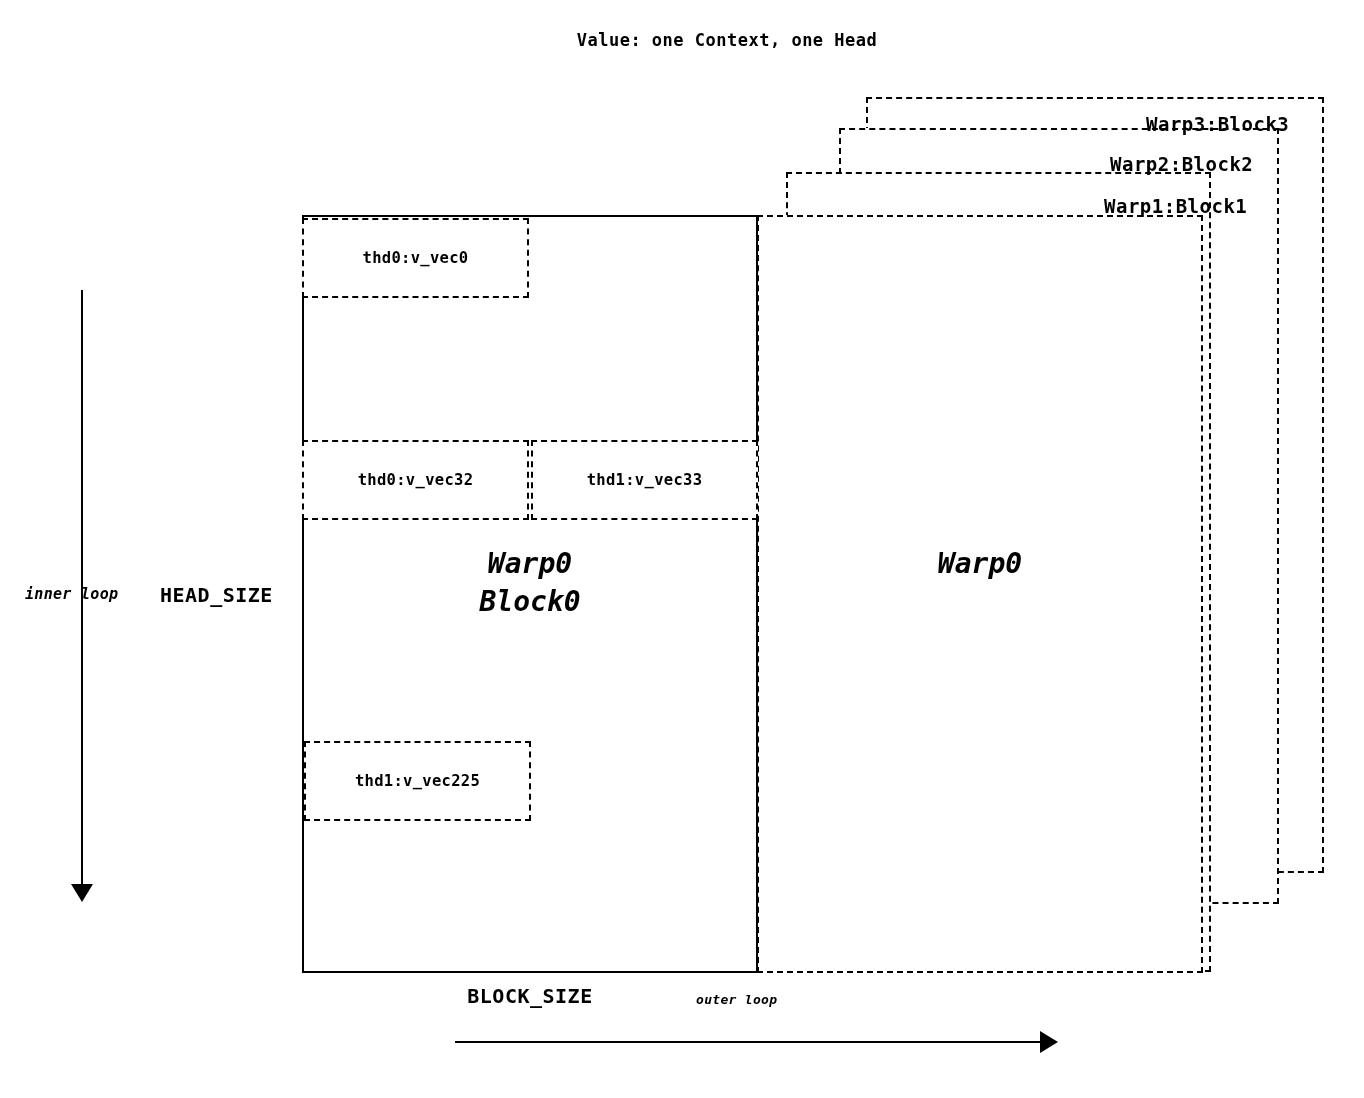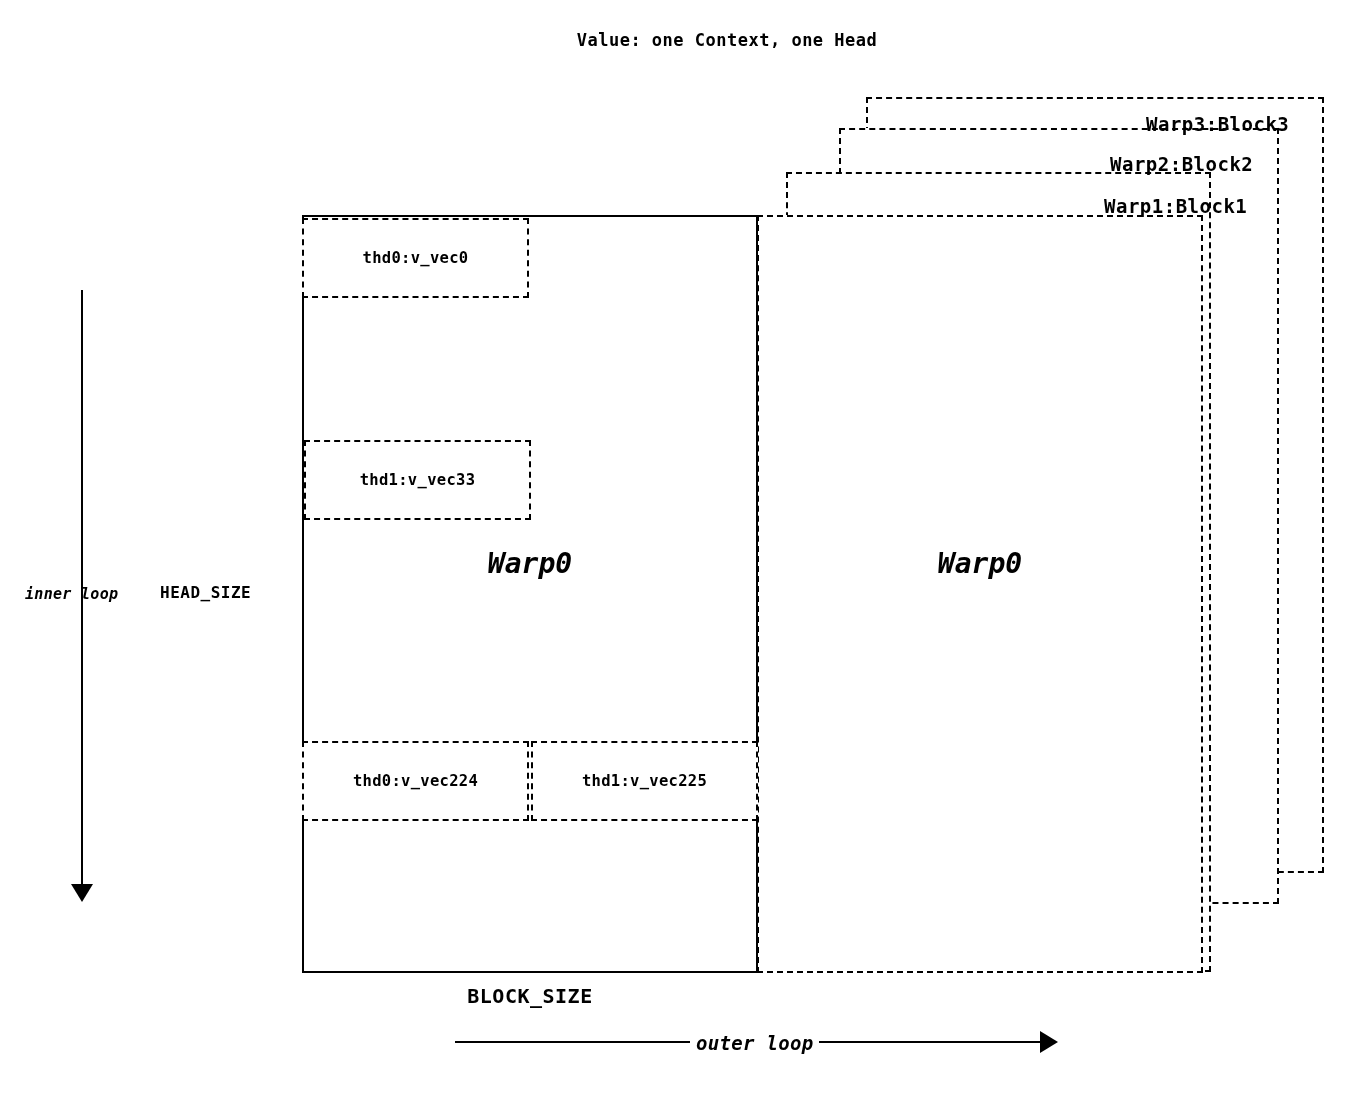--- a/index.html
+++ b/index.html
@@ -141,21 +141,21 @@
     font-size: 15px;
     font-weight: bold;
     font-style: italic;
     letter-spacing: 0.3px;
     z-index: 6;
     white-space: nowrap;
   }
   #head-size {
     position: absolute;
     left: 160px; top: 583px;
-    font-size: 16px;
+    font-size: 20px;
     font-weight: bold;
     letter-spacing: 0.5px;
     z-index: 6;
     white-space: nowrap;
   }
 
   
   #block-size {
     position: absolute;
     left: 302px; top: 984px;
@@ -177,22 +177,22 @@
     position: absolute;
     left: 1040px; top: 1031px;
     width: 0; height: 0;
     border-top: 11px solid transparent;
     border-bottom: 11px solid transparent;
     border-left: 18px solid #000;
     z-index: 6;
   }
   #outer-loop {
     position: absolute;
-    left: 690px; top: 1032px;
-    font-size: 19px;
+    left: 690px; top: 992px;
+    font-size: 13px;
     font-weight: bold;
     font-style: italic;
     letter-spacing: 0.3px;
     background: #ffffff;
     padding: 0 6px;
     z-index: 7;
     white-space: nowrap;
   }
 </style>
 </head>
@@ -210,32 +210,33 @@
 <div class="stack-label" id="label1">Warp1:Block1</div>
 
 <div id="card4"></div>
 <div id="card4-label">
   <div>Warp0</div>
 </div>
 
 <div id="block0"></div>
 <div id="block0-label">
   <div>Warp0</div>
+  <div>Block0</div>
 </div>
 
 <div class="cellrow" id="row0">
   <div class="cell left">thd0:v_vec0</div>
 </div>
 
 <div class="cellrow" id="row32">
+  <div class="cell left">thd0:v_vec32</div>
   <div class="cell right">thd1:v_vec33</div>
 </div>
 
 <div class="cellrow" id="row224">
-  <div class="cell left">thd0:v_vec224</div>
   <div class="cell right">thd1:v_vec225</div>
 </div>
 
 <div id="vline"></div>
 <div id="vhead"></div>
 <div id="inner-loop">inner loop</div>
 <div id="head-size">HEAD_SIZE</div>
 
 <div id="block-size">BLOCK_SIZE</div>
 <div id="hline"></div>

